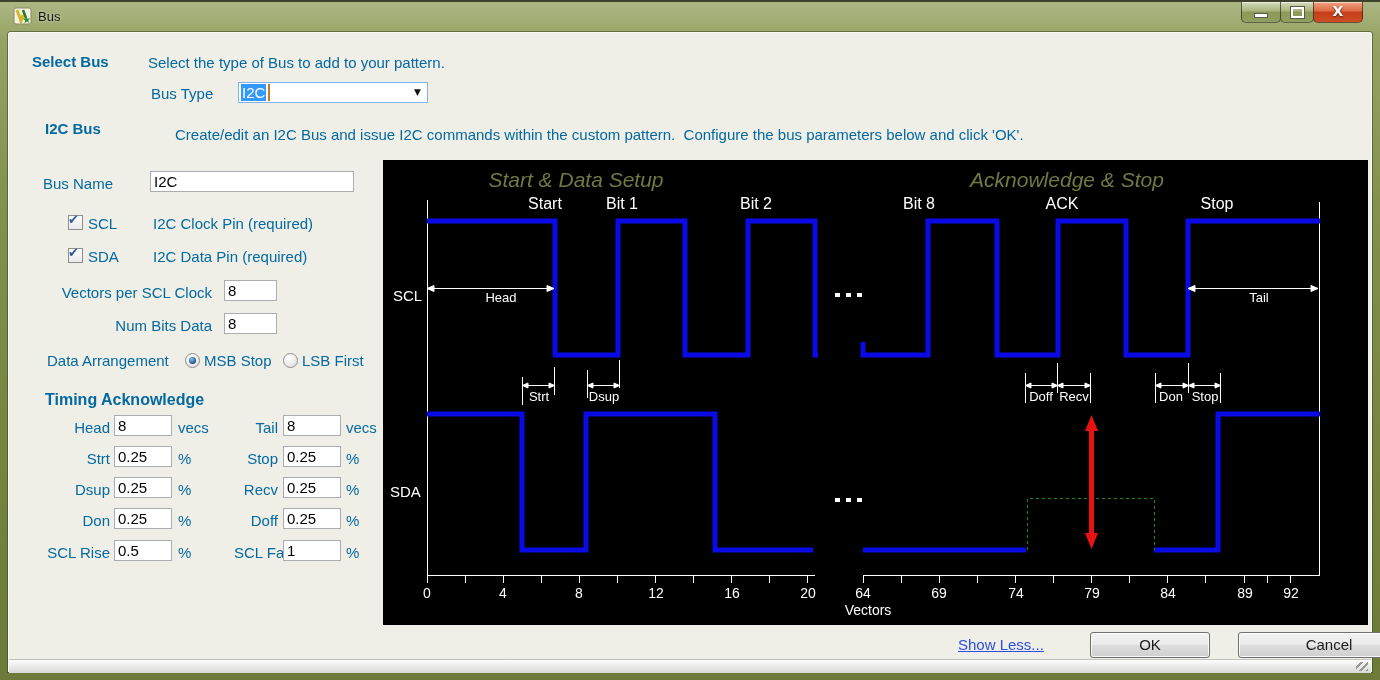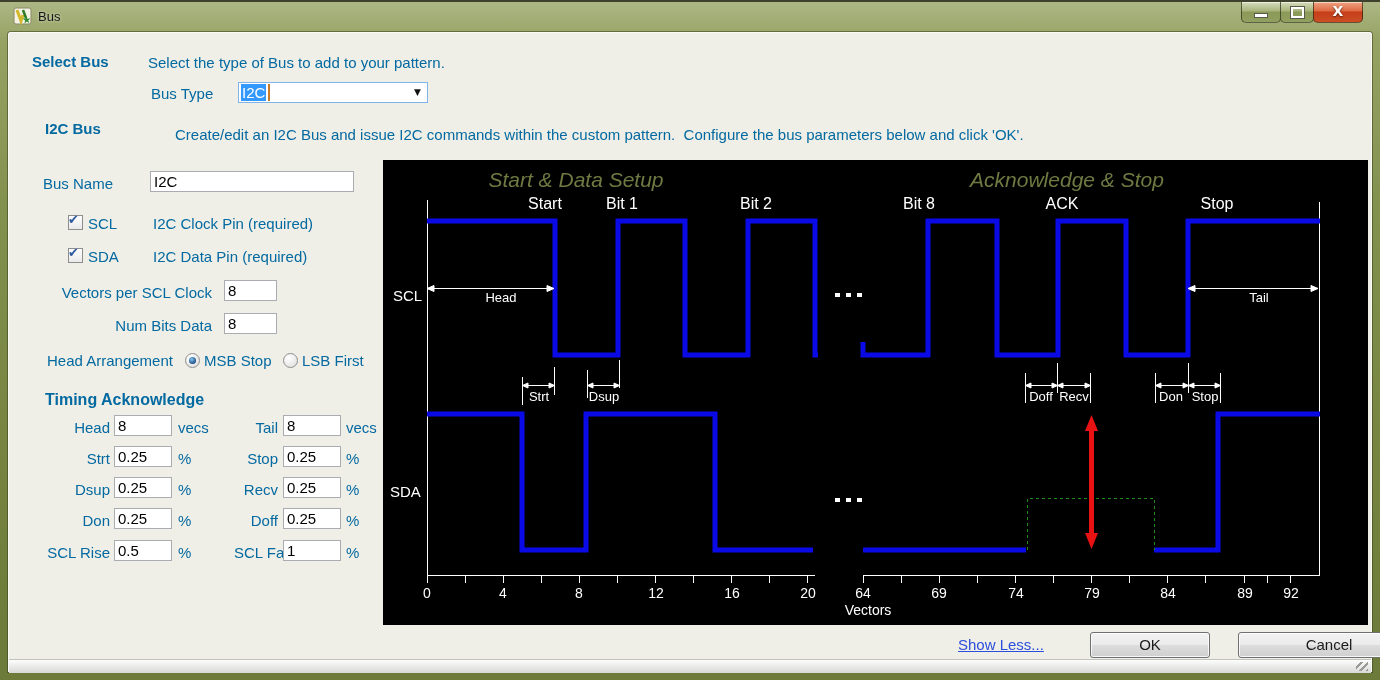--- a/index.html
+++ b/index.html
@@ -104,21 +104,21 @@
 </div>
 <div class="lbl" style="left:88px;top:248px;">SDA</div>
 <div class="lbl" style="left:153px;top:248px;">I2C Data Pin (required)</div>
 
 <div class="lbl rlbl" style="left:56px;top:284px;width:156px;">Vectors per SCL Clock</div>
 <input class="inp" style="left: 224px; top: 280px; width: 45px;" value="8">
 
 <div class="lbl rlbl" style="left:56px;top:317px;width:156px;">Num Bits Data</div>
 <input class="inp" style="left: 224px; top: 313px; width: 45px;" value="8">
 
-<div class="lbl" style="left:47px;top:352px;">Head Arrangement</div>
+<div class="lbl" style="left:47px;top:352px;">Data Arrangement</div>
 <div class="radio" style="left:185px;top:353px;">
   <div class="dot"></div>
 </div>
 <div class="lbl" style="left:204px;top:352px;">MSB Stop</div>
 <div class="radio" style="left:283px;top:353px;"></div>
 <div class="lbl" style="left:302px;top:352px;">LSB First</div>
 
 <div class="lbl b" style="left:45px;top:391px;font-size:16px;">Timing Acknowledge</div>
 
 <div class="lbl rlbl" style="left:20px;top:419px;width:90px;">Head</div>

